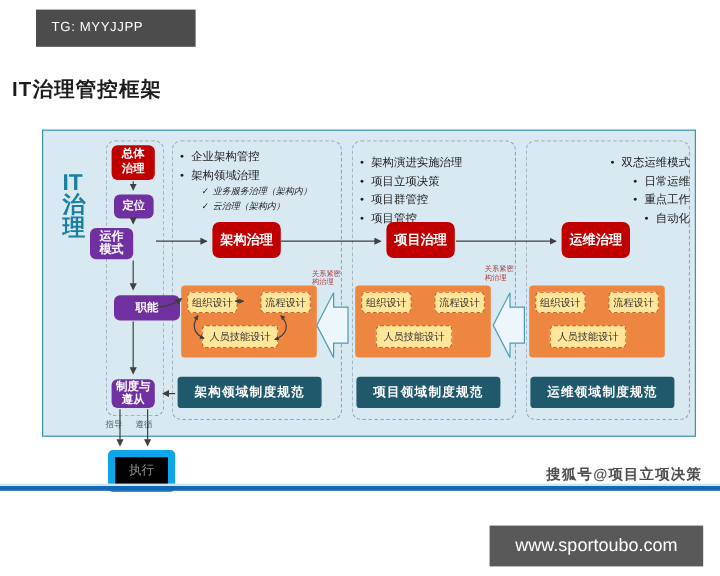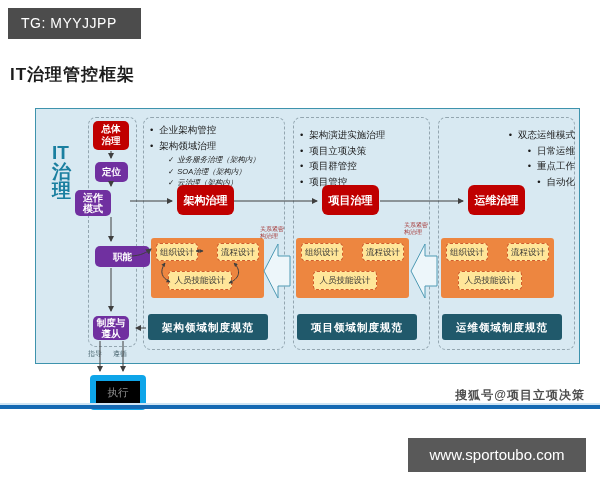--- a/index.html
+++ b/index.html
@@ -3,22 +3,22 @@
 <meta charset="utf-8">
 <style>
   html,body{margin:0;padding:0;}
   body{
     width:600px;height:480px;overflow:hidden;background:#ffffff;
     font-family:"Liberation Sans","DejaVu Sans",sans-serif;
     position:relative;
   }
   .abs{position:absolute;}
   
-  .tg-badge{left:8px;top:8px;width:120px;height:31px;background:#4c4c4c;color:#fff;
-    font-size:14px;line-height:31px;padding-left:13px;letter-spacing:.5px;}
+  .tg-badge{left:30px;top:8px;width:120px;height:31px;background:#4c4c4c;color:#fff;
+    font-size:11px;line-height:31px;padding-left:13px;letter-spacing:.5px;}
   .page-title{left:10px;top:63px;font-size:17px;font-weight:bold;color:#1c1c1c;letter-spacing:1px;}
   
   .panel{left:35px;top:108px;width:543px;height:254px;background:#d8e9f2;border:1px solid #3e93ad;}
   .sidebar{left:52px;top:143px;width:34px;display:flex;flex-direction:column;
     color:#1a7fa0;font-size:19px;font-weight:bold;line-height:19px;text-align:left;}
   .dashed{border:1px dashed #93a6b0;border-radius:8px;}
   .leftcol{left:88px;top:117px;width:47px;height:228px;}
   .col{top:117px;height:231px;}
   .col1{left:143px;width:140px;}
   .col2{left:293px;width:135px;}
@@ -98,21 +98,20 @@
 <div class="abs pbox func">职能</div>
 <div class="abs pbox comp">制度与遵从</div>
 <div class="abs tinylabel guide">指导</div>
 <div class="abs tinylabel follow">遵循</div>
 <div class="abs exec">执行</div>
 
 <div class="abs blist bl1">
   <div class="b-item">企业架构管控</div>
   <div class="b-item">架构领域治理</div>
   <div class="c-item">业务服务治理（架构内）</div>
-  <div class="c-item">SOA治理（架构内）</div>
   <div class="c-item">云治理（架构内）</div>
 </div>
 <div class="abs blist bl2">
   <div class="b-item">架构演进实施治理</div>
   <div class="b-item">项目立项决策</div>
   <div class="b-item">项目群管控</div>
   <div class="b-item">项目管控</div>
 </div>
 <div class="abs blist bl3">
   <div class="b-item">双态运维模式</div>

